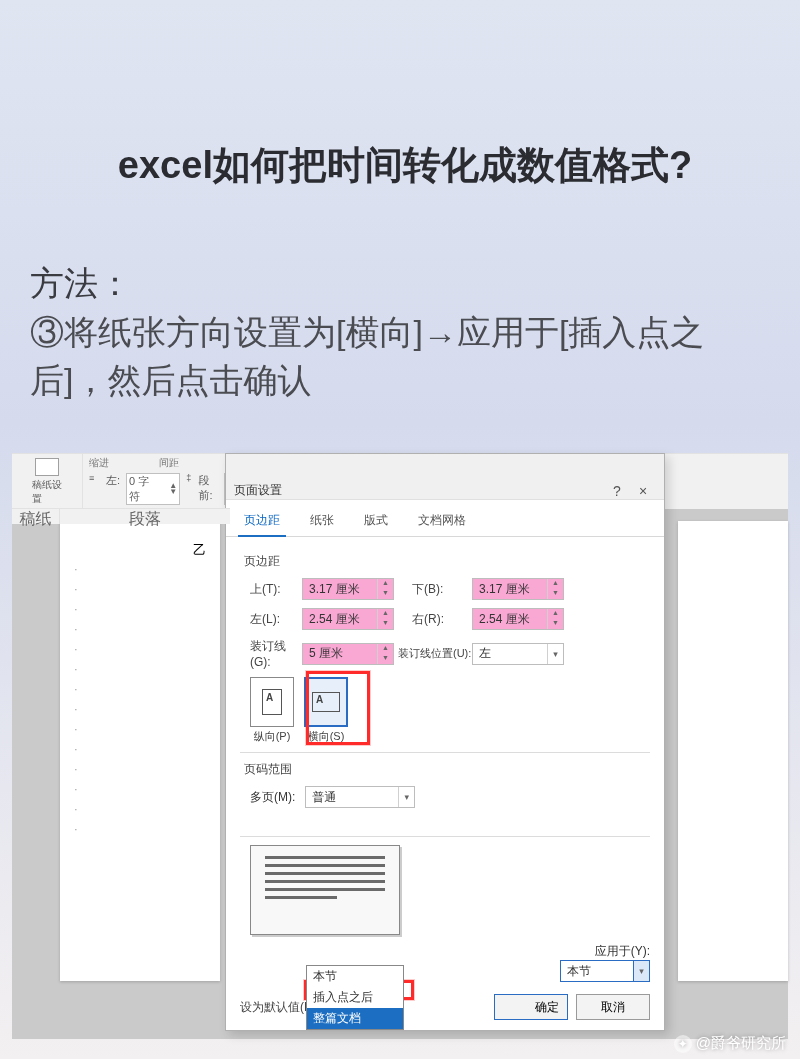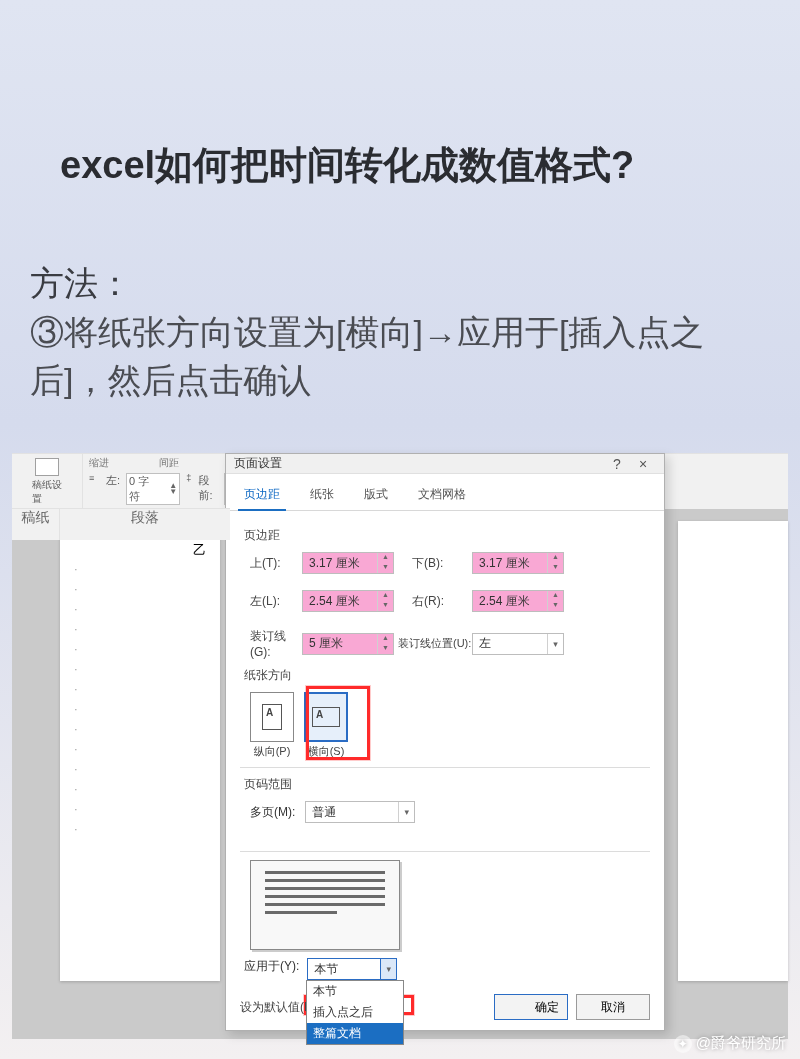--- a/index.html
+++ b/index.html
@@ -11,20 +11,21 @@
     position: relative;
     overflow: hidden;
   }
   .title-area {
     padding: 140px 50px 0 60px;
   }
   .main-title {
     font-size: 38px;
     font-weight: bold;
     color: #2a2c31;
+    text-align: center;
   }
   .method-area {
     padding: 70px 30px 0 30px;
   }
   .method-label {
     font-size: 34px;
     color: #3a3c42;
   }
   .method-text {
     font-size: 34px;
@@ -105,24 +106,24 @@
     left: 225px;
     width: 440px;
     height: 578px;
     background: #ffffff;
     border: 1px solid #b0b0b0;
     box-shadow: 4px 4px 10px rgba(0,0,0,0.15);
     font-size: 12px;
     color: #333;
   }
   .dlg-titlebar {
-    height: 20px;
+    height: 46px;
     background: #f0f0f0;
     display: flex;
-    align-items: center;
+    align-items: flex-end;
     padding: 0 8px;
     border-bottom: 1px solid #e0e0e0;
   }
   .dlg-titlebar .tspace { flex: 1; }
   .dlg-titlebar .twinbtn { width: 26px; text-align: center; font-size: 14px; color: #555; cursor: pointer; }
 
   .dlg-tabs {
     display: flex;
     padding: 6px 8px 0 12px;
     gap: 18px;
@@ -140,21 +141,21 @@
     margin-bottom: -1px;
     background: #fff;
   }
 
   .dlg-body { padding: 10px 14px 8px 14px; }
   .section-label { font-size: 12px; margin: 6px 0 8px 4px; color: #444; }
 
   .margin-grid {
     display: grid;
     grid-template-columns: 52px 92px 78px 92px;
-    row-gap: 16px;
+    row-gap: 8px;
     align-items: center;
     margin-left: 10px;
     margin-bottom: 8px;
   }
   .margin-grid label { font-size: 12px; color: #444; }
   .num-input {
     display: flex; align-items: center;
     border: 1px solid #bdbdbd;
     height: 22px;
     background: #f9a8d4;
@@ -200,21 +201,21 @@
     width: 150px; height: 90px;
     border: 1px solid #888;
     background: #f8f8f8;
     margin: 6px 0 8px 10px;
     padding: 10px 14px;
     box-shadow: 2px 2px 0 #ccc;
     display: flex; flex-direction: column; gap: 5px;
   }
   .preview-box .pline { height: 3px; background: #6a6a6a; }
 
-  .apply-row { display: flex; align-items: flex-start; gap: 8px; margin: 8px 0 4px 4px; position: relative; }
+  .apply-row { display: flex; align-items: flex-end; margin: 8px 0 4px 4px; position: relative; flex-direction: column; }
   .apply-select {
     border: 1px solid #2a6cc4; height: 22px; width: 90px;
     display: flex; align-items: center; background: #fff;
   }
   .apply-select span { flex: 1; padding: 0 6px; font-size: 12px; }
   .apply-select .dd { width: 16px; text-align: center; font-size: 9px; color: #666; border-left: 1px solid #2a6cc4; height:100%; line-height:20px; background:#dbe8f8;}
 
   .apply-dropdown {
     position: absolute;
     top: 22px; left: 62px;
@@ -390,21 +391,20 @@
             <div>▼</div>
           </div>
       </div>
       <label style="padding-left:4px;font-size:11px">装订线位置(U):</label>
       <div class="sel-input">
         <span>左</span>
           <div class="dd">▾</div>
       </div>
     </div>
 
-    <div class="section-label">纸张方向</div>
     <div class="orient-row" style="position:relative">
       <div class="orient-item">
         <div class="orient-box">
             <div class="pg-p" style="position:relative">
               <span style="position:absolute;top:2px;left:3px;font-size:10px;font-weight:bold">A</span>
             </div>
           </div>
         <div>纵向(P)</div>
       </div>
       <div class="orient-item">
@@ -456,21 +456,21 @@
   </div>
 
   <div class="dlg-footer">
     <span style="font-size:12px;color:#444">设为默认值(D)</span>
     <span class="fspace"></span>
     <button class="dlg-btn primary">确定</button>
     <button class="dlg-btn">取消</button>
   </div>
 </div>
 
-<div style="position:absolute;top:508px;left:12px;width:218px;height:32px;background:#f1f1f1;border-top:1px solid #e2e2e2;display:flex;font-size:14px;color:#666">
+<div style="position:absolute;top:508px;left:12px;width:218px;height:16px;background:#f1f1f1;border-top:1px solid #e2e2e2;display:flex;font-size:16px;color:#666">
   <span style="width:48px;text-align:center;border-right:1px solid #e2e2e2">稿纸</span>
   <span style="flex:1;text-align:center">段落</span>
 </div>
 
 <div class="watermark">
   <span class="paw">✦</span>
   <span>@爵爷研究所</span>
 </div>
 
 </body></html>

